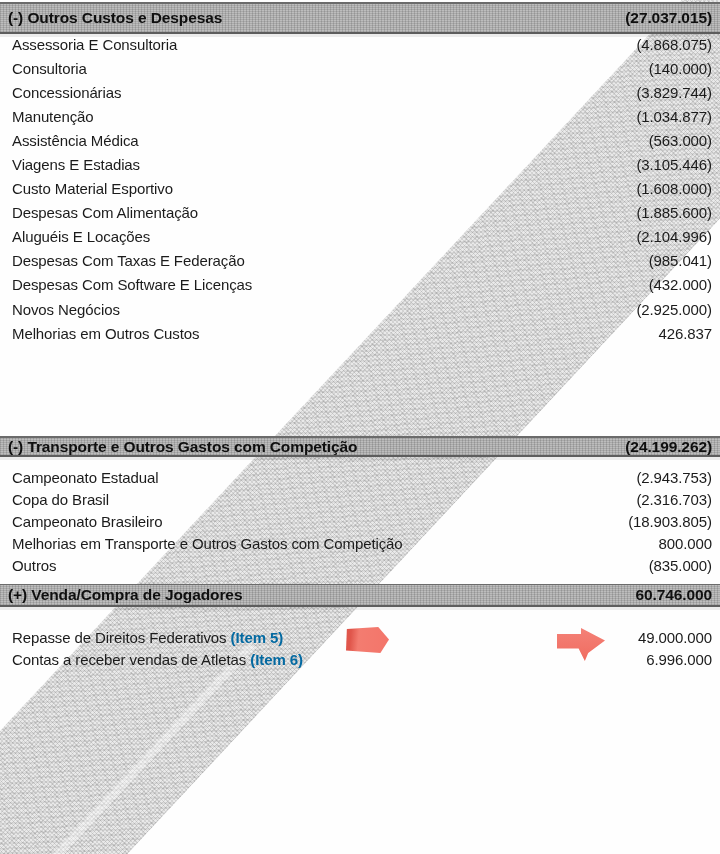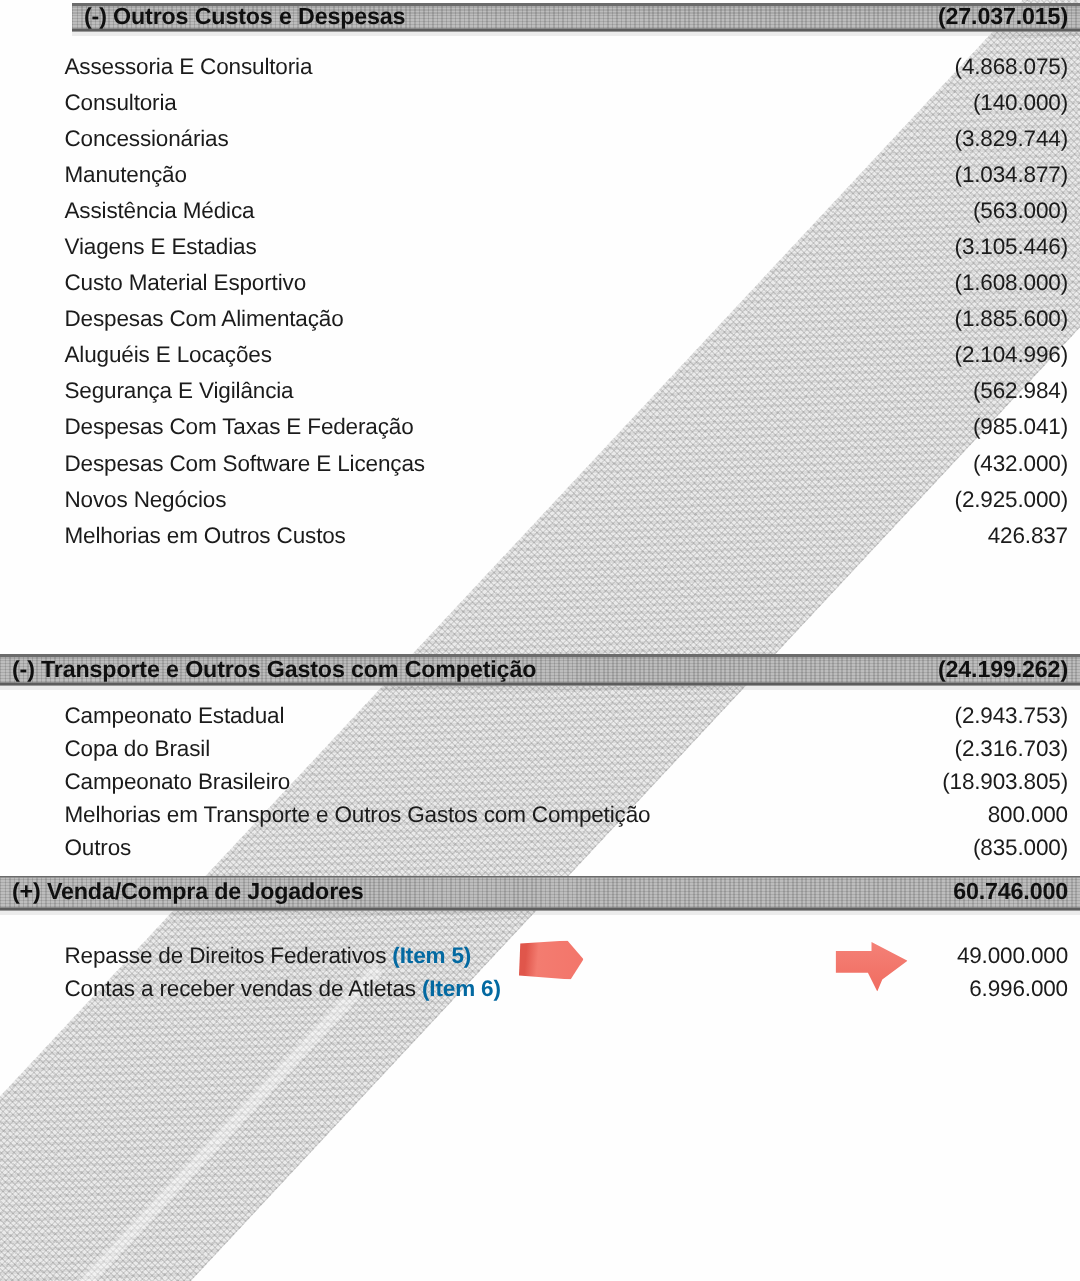--- a/index.html
+++ b/index.html
@@ -33,25 +33,25 @@
     padding:0 8px;
     font-weight:700;font-size:15.5px;color:#0f0f0f;
     background:
       repeating-linear-gradient(90deg, rgba(25,25,25,.14) 0 1px, rgba(0,0,0,0) 1px 3px),
       repeating-linear-gradient(0deg, rgba(25,25,25,.12) 0 1px, rgba(0,0,0,0) 1px 2px),
       #bdbdbd;
     border-top:2px solid #6b6b6b;
     border-bottom:2px solid #5d5d5d;
     box-shadow:0 3px 0 rgba(0,0,0,.07);
   }
-  .bar-1{top:2px;height:19px;margin-left:48px;}
+  .bar-1{top:2px;height:32px;}
   .bar-2{top:436px;height:21px;}
   .bar-3{top:584px;height:23px;border-top-width:1px;}
 
-  .rows{position:absolute;left:0;right:0;z-index:2;padding-left:31px;}
+  .rows{position:absolute;left:0;right:0;z-index:2;}
   .rows-1{top:32px;}
   .rows-2{top:466px;}
   .rows-3{top:626px;}
   .row{
     display:flex;justify-content:space-between;align-items:center;
     padding:0 8px 0 12px;font-size:15px;color:#1b1b1b;
   }
   .rows-1 .row{height:24.1px;}
   .rows-2 .row,.rows-3 .row{height:22px;}
   .row-label b{font-weight:700;color:#0369a1;}
@@ -113,24 +113,20 @@
       </div>
       <div class="row">
         <span class="row-label">Despesas Com Alimentação</span>
         <span class="row-value">(1.885.600)</span>
       </div>
       <div class="row">
         <span class="row-label">Aluguéis E Locações</span>
         <span class="row-value">(2.104.996)</span>
       </div>
       <div class="row">
-        <span class="row-label">Segurança E Vigilância</span>
-        <span class="row-value">(562.984)</span>
-      </div>
-      <div class="row">
         <span class="row-label">Despesas Com Taxas E Federação</span>
         <span class="row-value">(985.041)</span>
       </div>
       <div class="row">
         <span class="row-label">Despesas Com Software E Licenças</span>
         <span class="row-value">(432.000)</span>
       </div>
       <div class="row">
         <span class="row-label">Novos Negócios</span>
         <span class="row-value">(2.925.000)</span>

